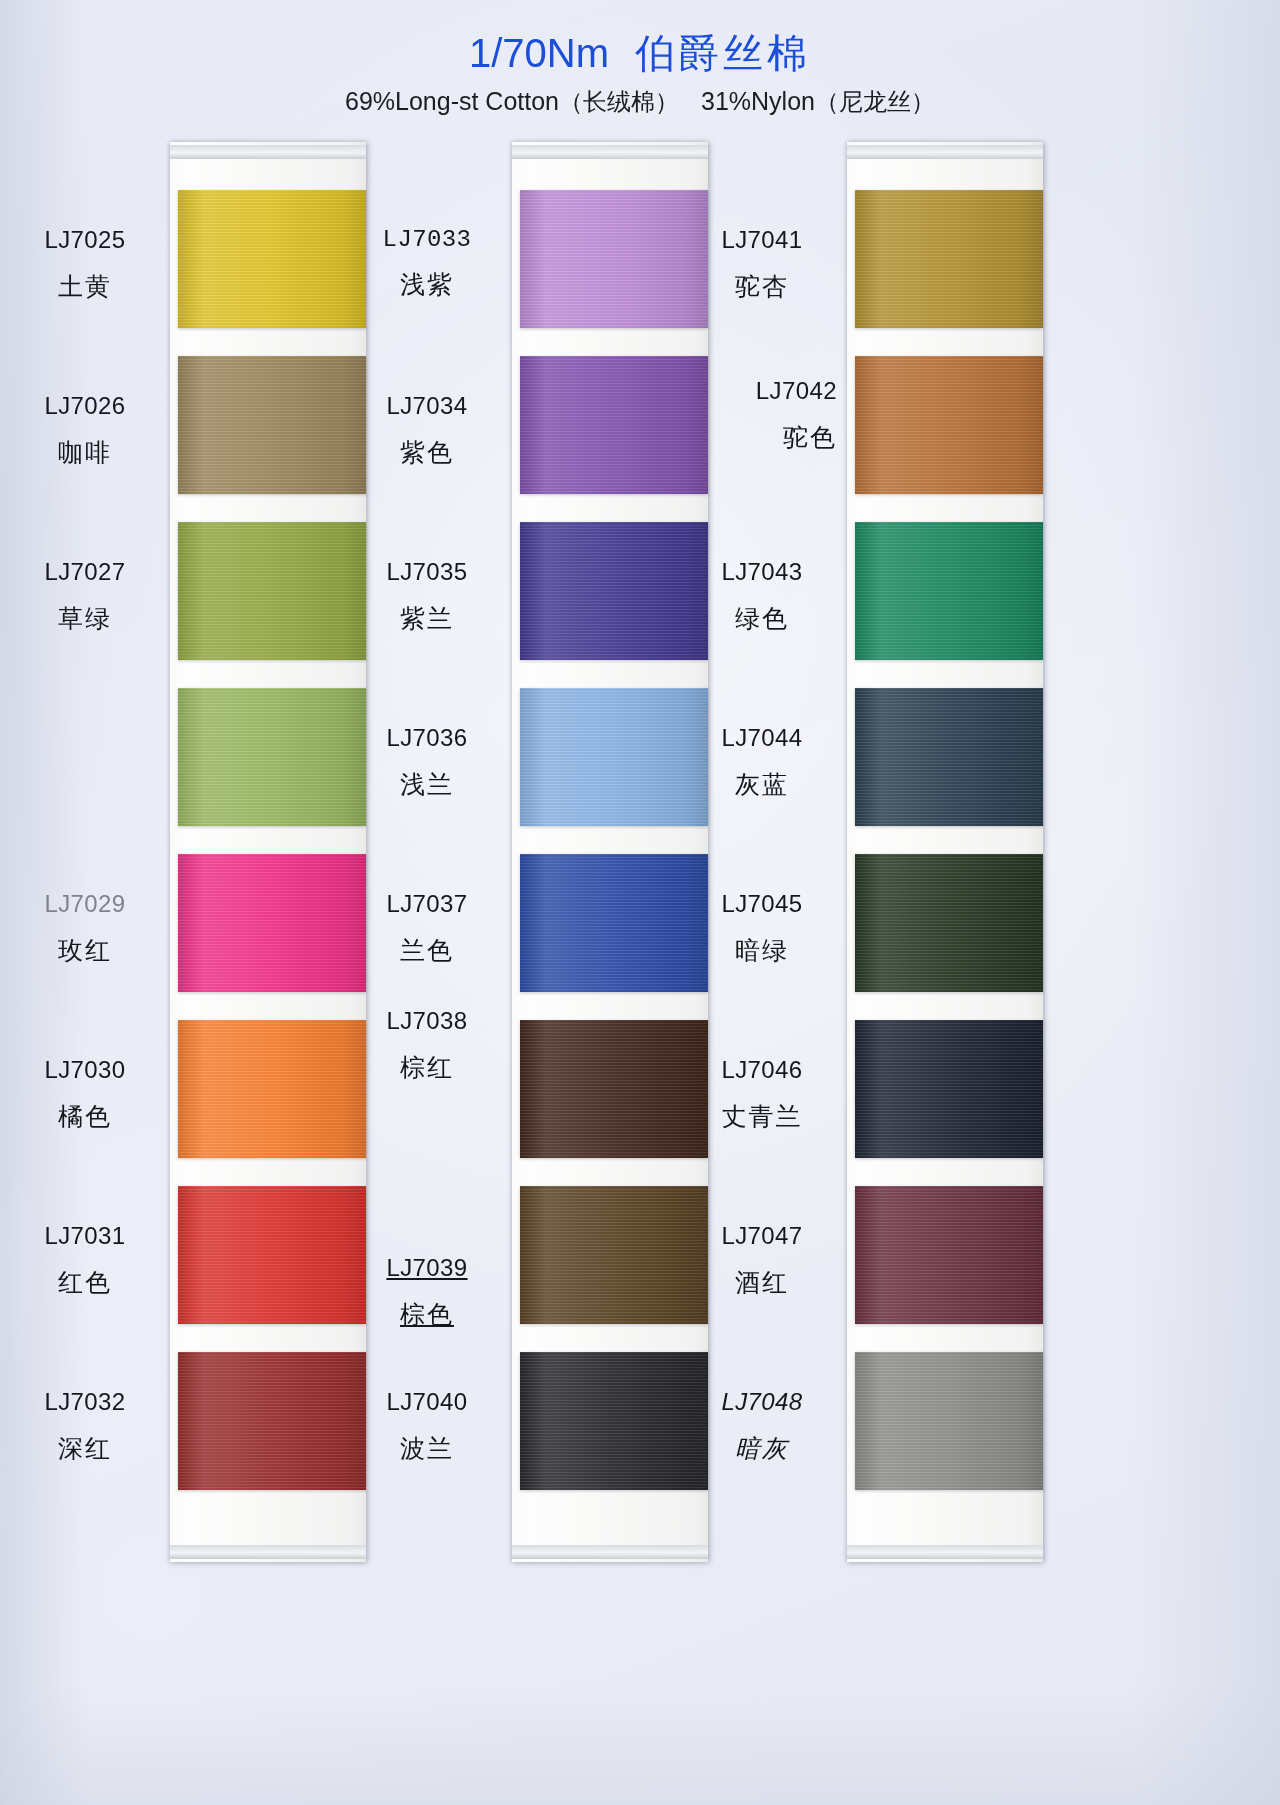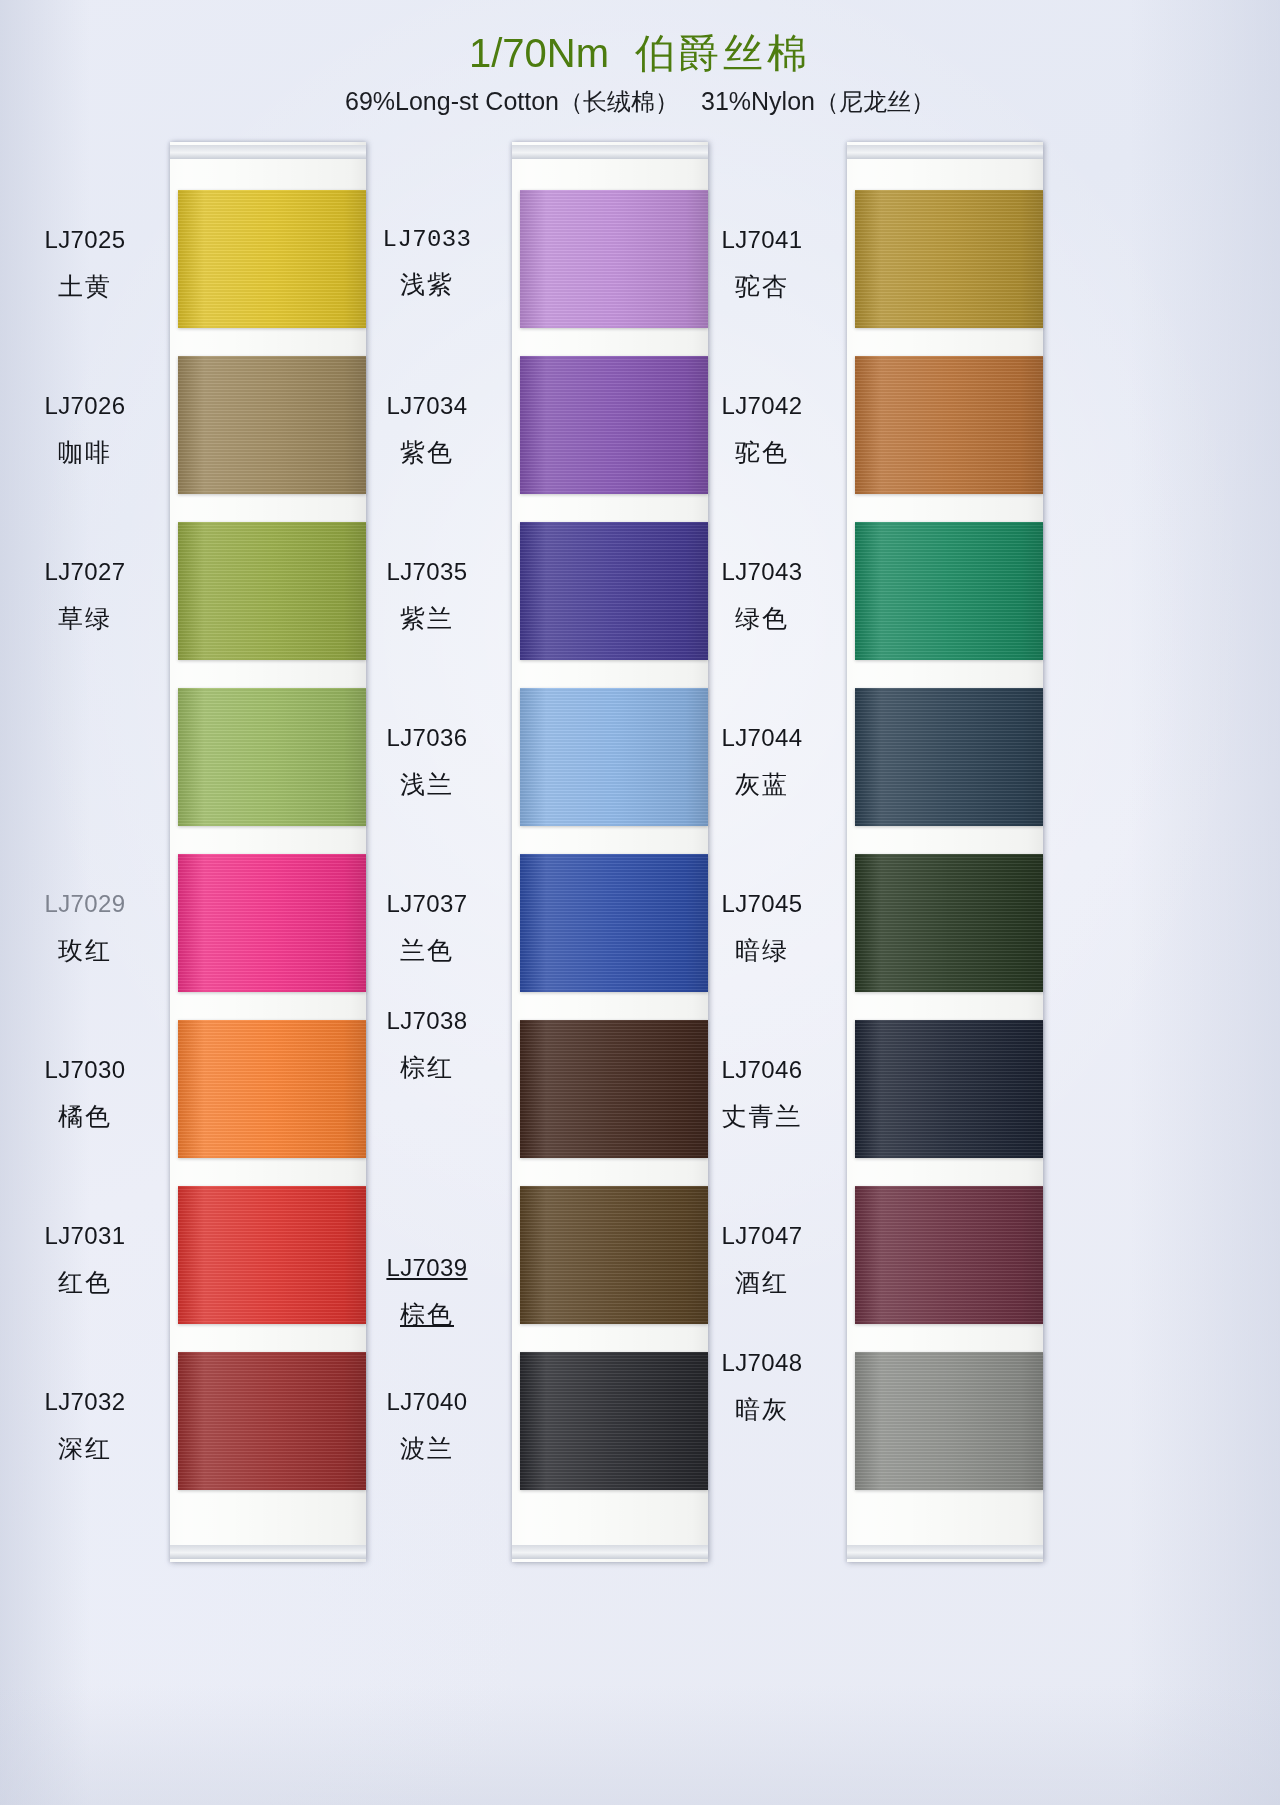--- a/index.html
+++ b/index.html
@@ -47,21 +47,21 @@
   .header {
     position: absolute;
     top: 30px;
     left: 0;
     width: 100%;
     text-align: center;
     z-index: 5;
   }
   .title {
     font-size: 40px;
-    color: #4d7c0f;
+    color: #1d4ed8;
     letter-spacing: 1px;
     font-weight: 500;
     line-height: 1.18;
     white-space: nowrap;
   }
   .title .t-code { letter-spacing: 0px; }
   .title .t-name { margin-left: 26px; letter-spacing: 4px; }
   .subtitle {
     margin-top: 9px;
     font-size: 25px;
@@ -360,21 +360,21 @@
         </div>
         <div class="swatch" style="top: 1210px; height: 138px;">
           <div class="swatch-inner" style="background: rgb(142, 144, 140);"></div>
         </div>
       </div>
     </div>
     <div class="label lab-col-2" style="top: 83px;">
       <span class="code">LJ7041</span>
       <span class="cname">驼杏</span>
     </div>
-    <div class="label lab-col-2" style="top: 249px;">
+    <div class="label lab-col-2" style="top: 234px; text-align: right;">
       <span class="code">LJ7042</span>
       <span class="cname">驼色</span>
     </div>
     <div class="label lab-col-2" style="top: 415px;">
       <span class="code">LJ7043</span>
       <span class="cname">绿色</span>
     </div>
     <div class="label lab-col-2" style="top: 581px;">
       <span class="code">LJ7044</span>
       <span class="cname">灰蓝</span>
@@ -384,17 +384,17 @@
       <span class="cname">暗绿</span>
     </div>
     <div class="label lab-col-2" style="top: 913px;">
       <span class="code">LJ7046</span>
       <span class="cname">丈青兰</span>
     </div>
     <div class="label lab-col-2" style="top: 1079px;">
       <span class="code">LJ7047</span>
       <span class="cname">酒红</span>
     </div>
-    <div class="label lab-col-2" style="top: 1206px;">
+    <div class="label lab-col-2" style="top: 1245px; font-style: italic;">
       <span class="code">LJ7048</span>
       <span class="cname">暗灰</span>
     </div>
   </div>
 
 </body></html>

